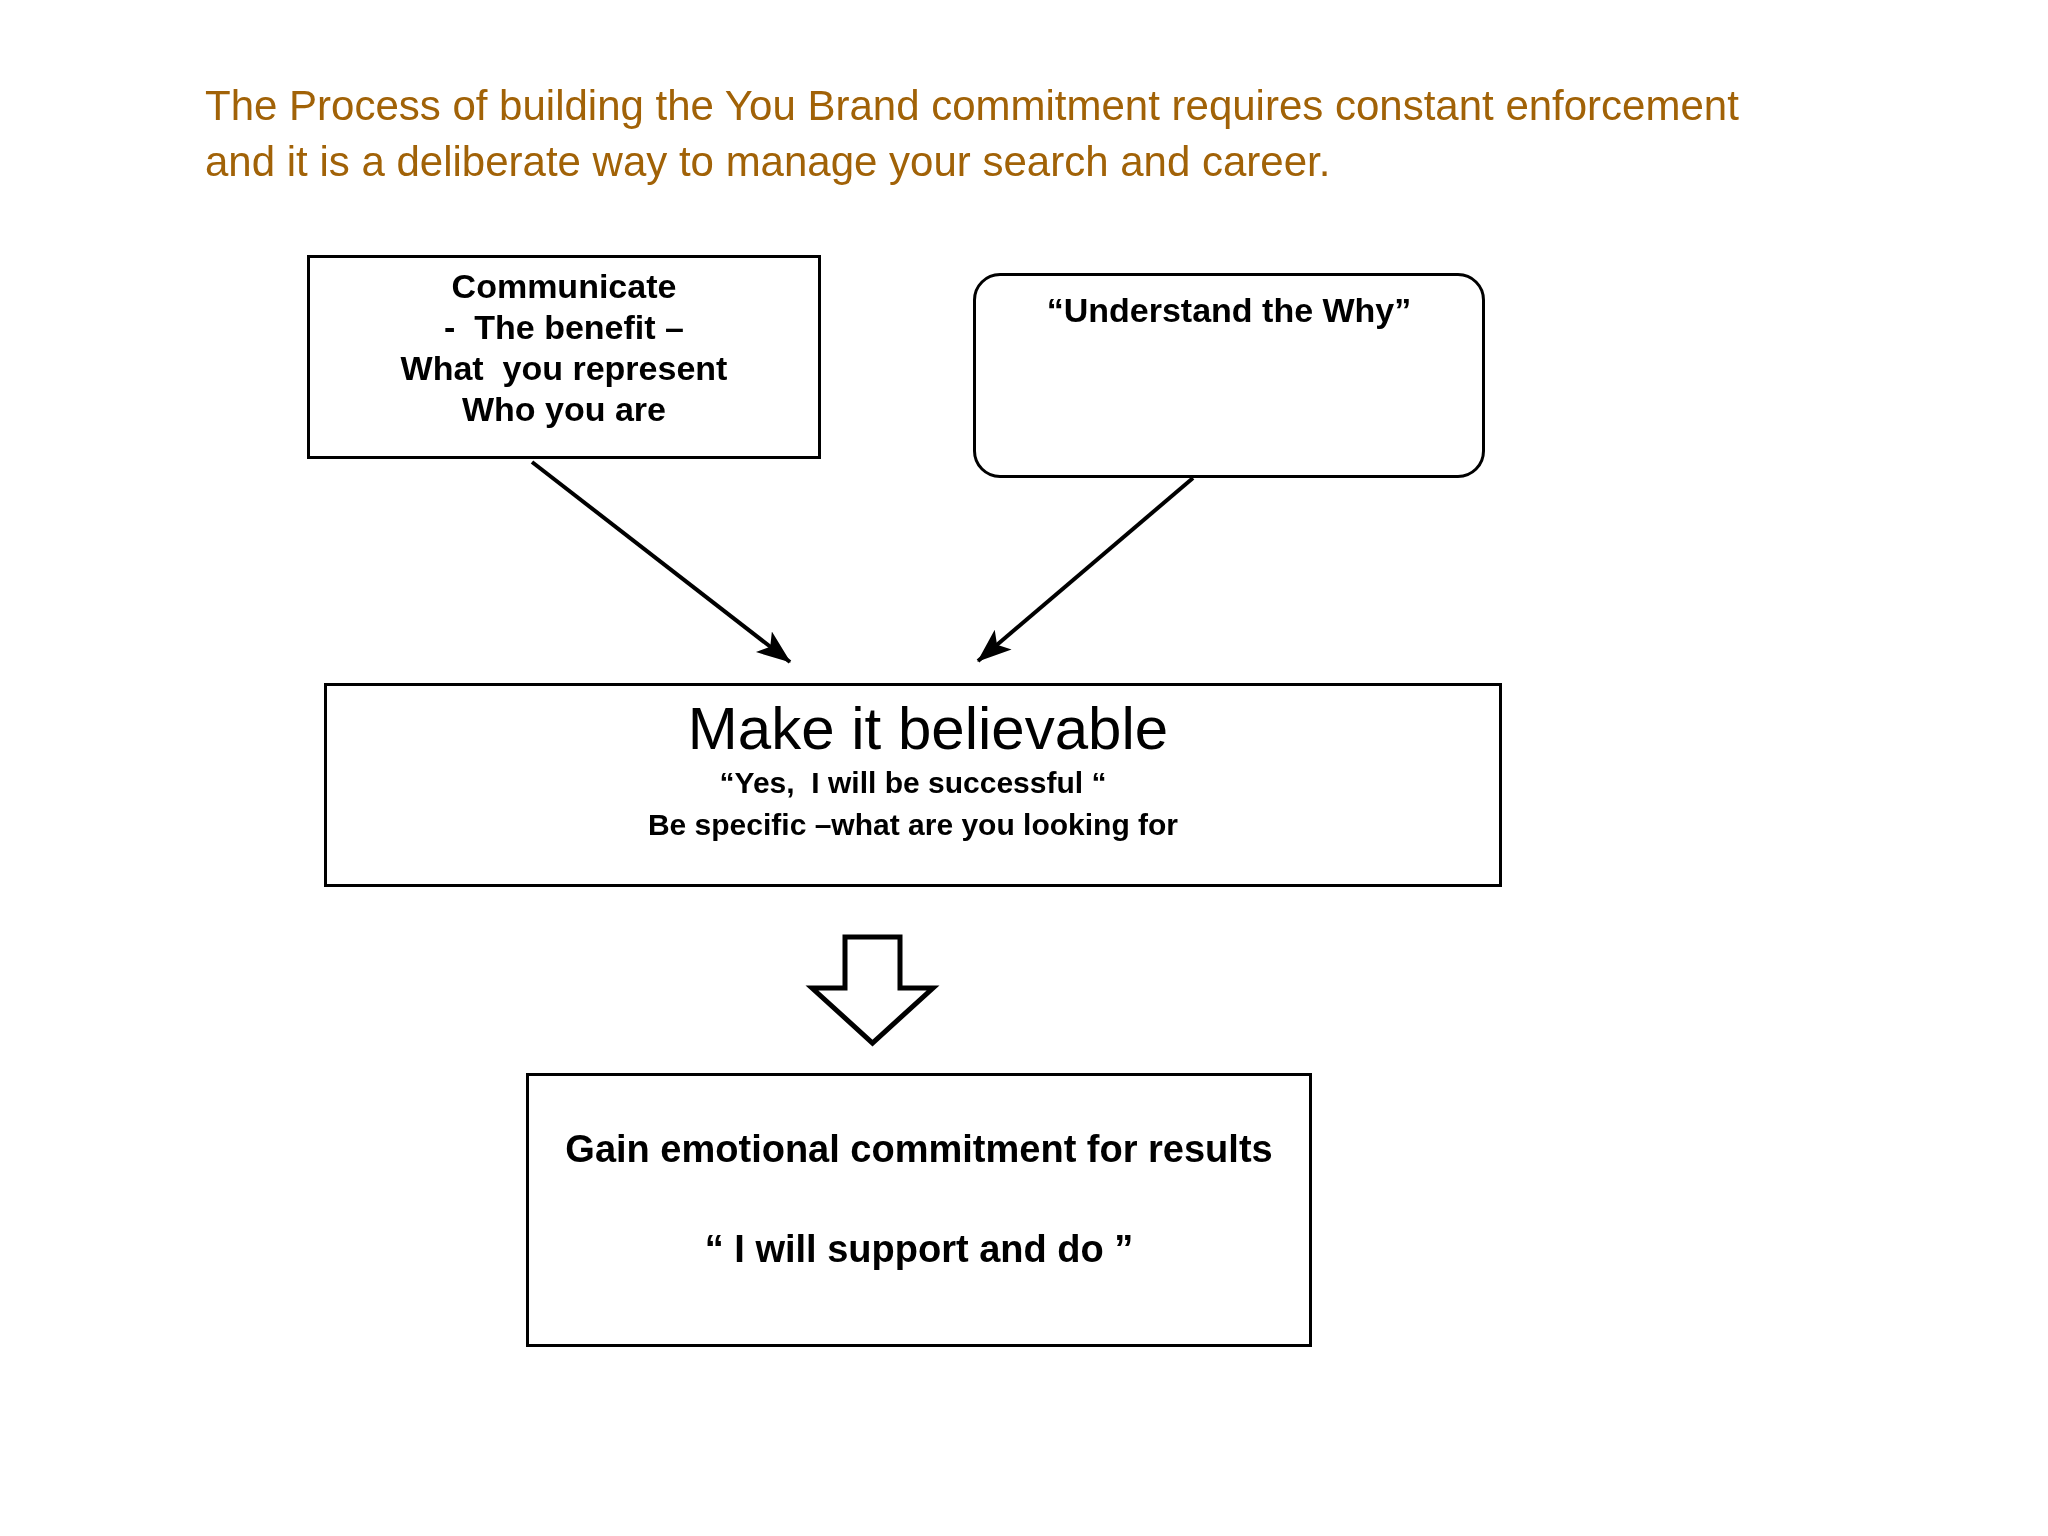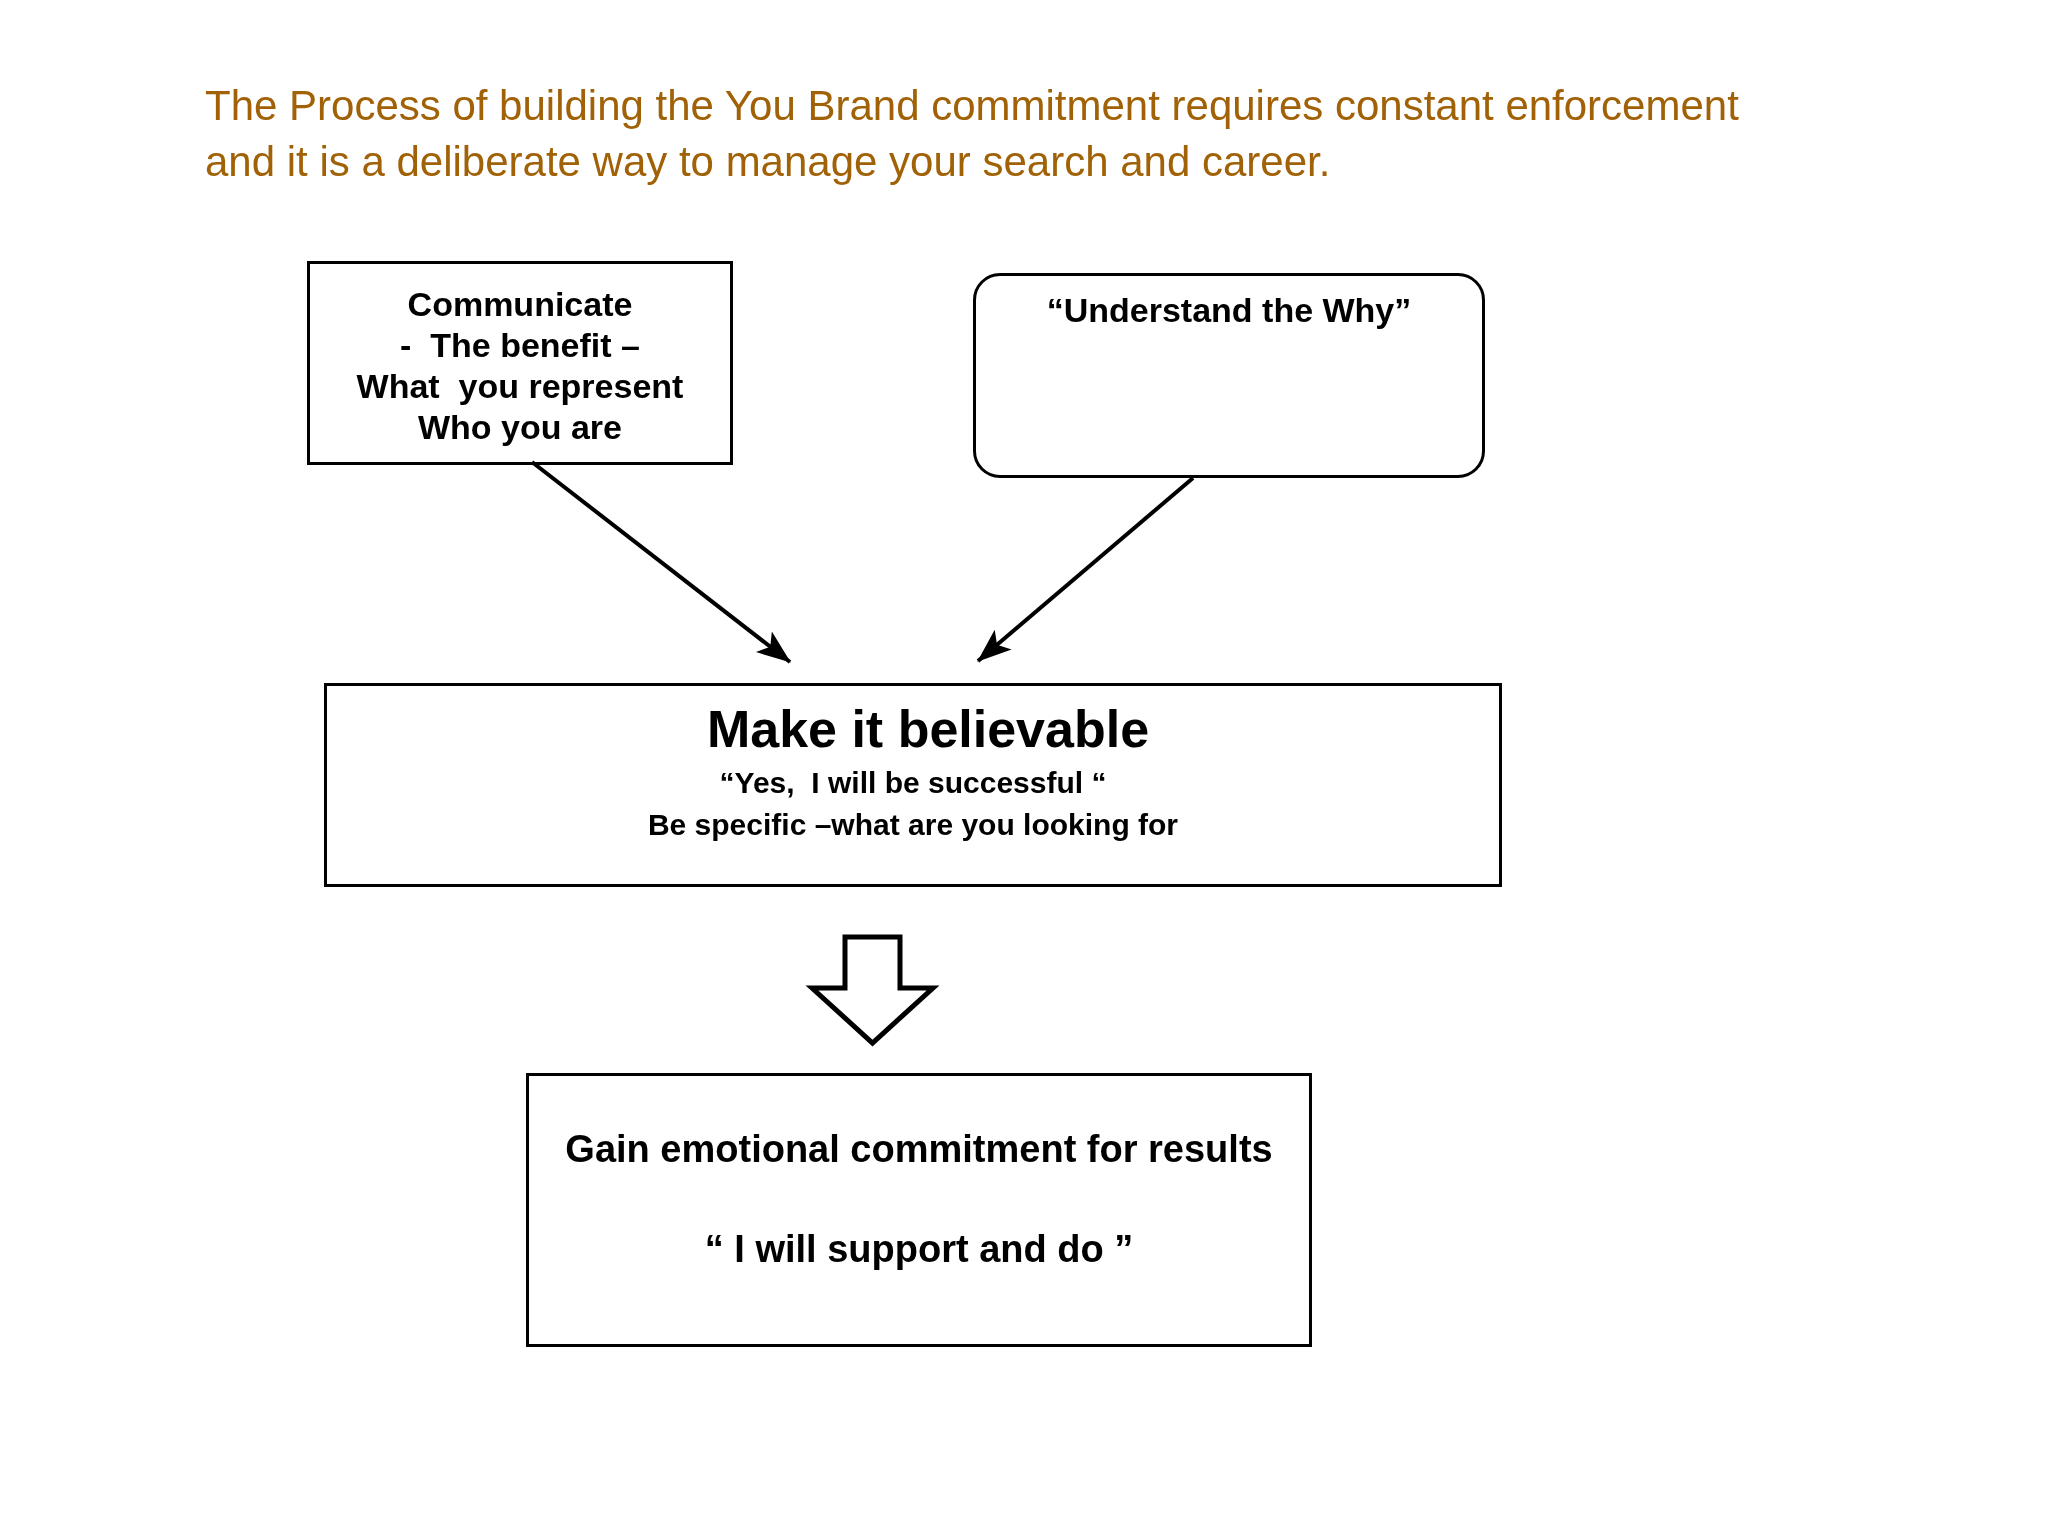--- a/index.html
+++ b/index.html
@@ -33,39 +33,39 @@
     border: 3px solid #000000;
     background: #ffffff;
     text-align: center;
     font-weight: 700;
     font-size: 34px;
     line-height: 41px;
   }
   .dbox .box-line { white-space: pre; }
 
   .box-communicate {
-    left: 307px; top: 261px;
-    width: 426px; height: 204px;
-    padding-top: 20px;
+    left: 307px; top: 255px;
+    width: 514px; height: 204px;
+    padding-top: 8px;
   }
   .box-understand {
     left: 973px; top: 273px;
     width: 512px; height: 205px;
     padding-top: 14px;
     border-radius: 27px;
   }
   .box-believable {
     left: 324px; top: 683px;
     width: 1178px; height: 204px;
     padding-top: 10px;
   }
   .box-believable .box-heading {
-    font-size: 52px;
+    font-size: 60px;
     line-height: 66px;
-    font-weight: 700;
+    font-weight: 400;
     white-space: pre;
     margin-left: 30px;
   }
   .box-believable .box-line {
     font-size: 30px;
     line-height: 42px;
   }
   .box-commitment {
     left: 494px; top: 1073px;
     width: 786px; height: 274px;

